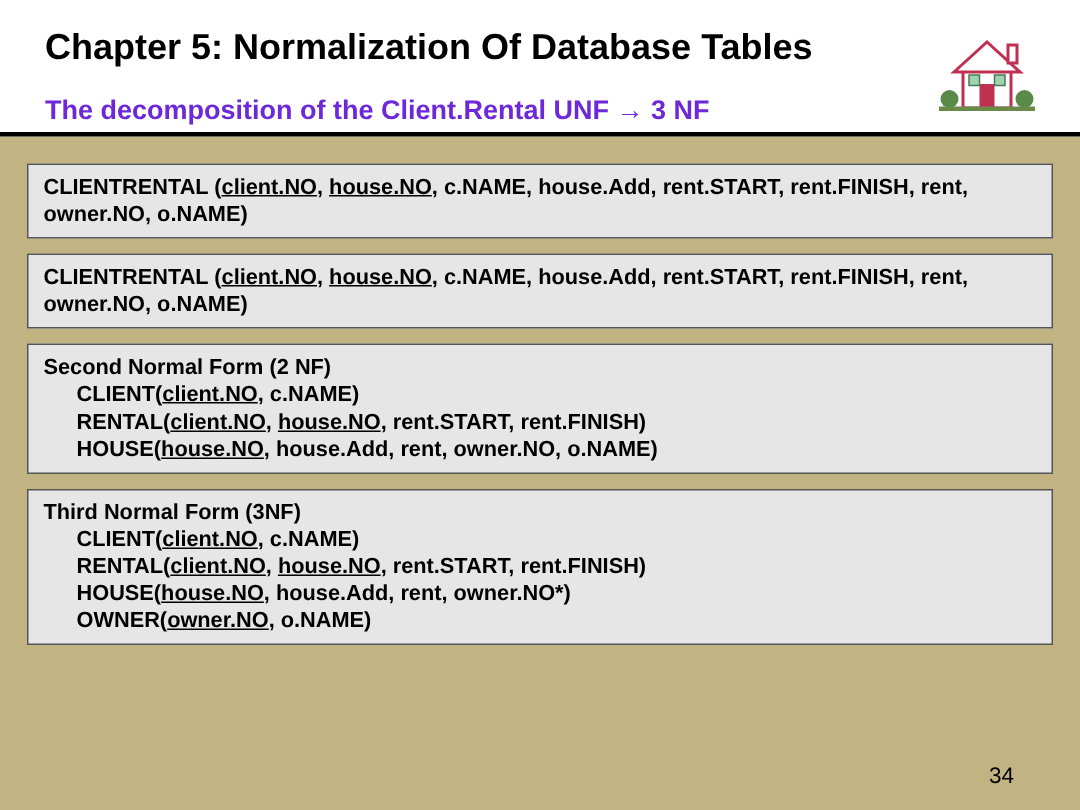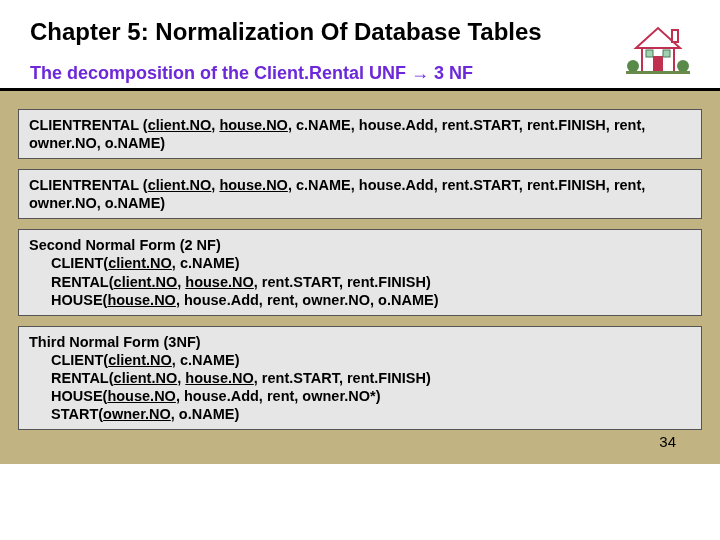--- a/index.html
+++ b/index.html
@@ -1,20 +1,20 @@
 <!DOCTYPE html>
 <html><head>
 <meta charset="utf-8">
 <style>
   * { box-sizing: border-box; margin: 0; padding: 0; }
   html, body { width: 720px; height: 540px; background: #fff; font-family: Arial, Helvetica, sans-serif; overflow: hidden; }
   .slide {
     position: relative;
     width: 720px;
-    height: 464px;
+    height: 540px;
     background: #c2b482;
     padding-top: 0;
   }
   .header {
     background: #fff;
     border-bottom: 3px solid #000;
     padding: 18px 10px 4px 30px;
     position: relative;
   }
   .title {
@@ -123,21 +123,21 @@
       <div class="indent">
         <span>CLIENT(</span><span class="u">client.NO</span><span>, c.NAME)</span>
       </div>
       <div class="indent">
         <span>RENTAL(</span><span class="u">client.NO</span><span>, </span><span class="u">house.NO</span><span>, rent.START, rent.FINISH)</span>
       </div>
       <div class="indent">
         <span>HOUSE(</span><span class="u">house.NO</span><span>, house.Add, rent, owner.NO*)</span>
       </div>
       <div class="indent">
-        <span>START(</span><span class="u">owner.NO</span><span>, o.NAME)</span>
+        <span>OWNER(</span><span class="u">owner.NO</span><span>, o.NAME)</span>
       </div>
     </div>
 
   </div>
 
   <div class="ghost-label">HouseOwner</div>
   <div class="page-num">34</div>
 </div>
 
 </body></html>

